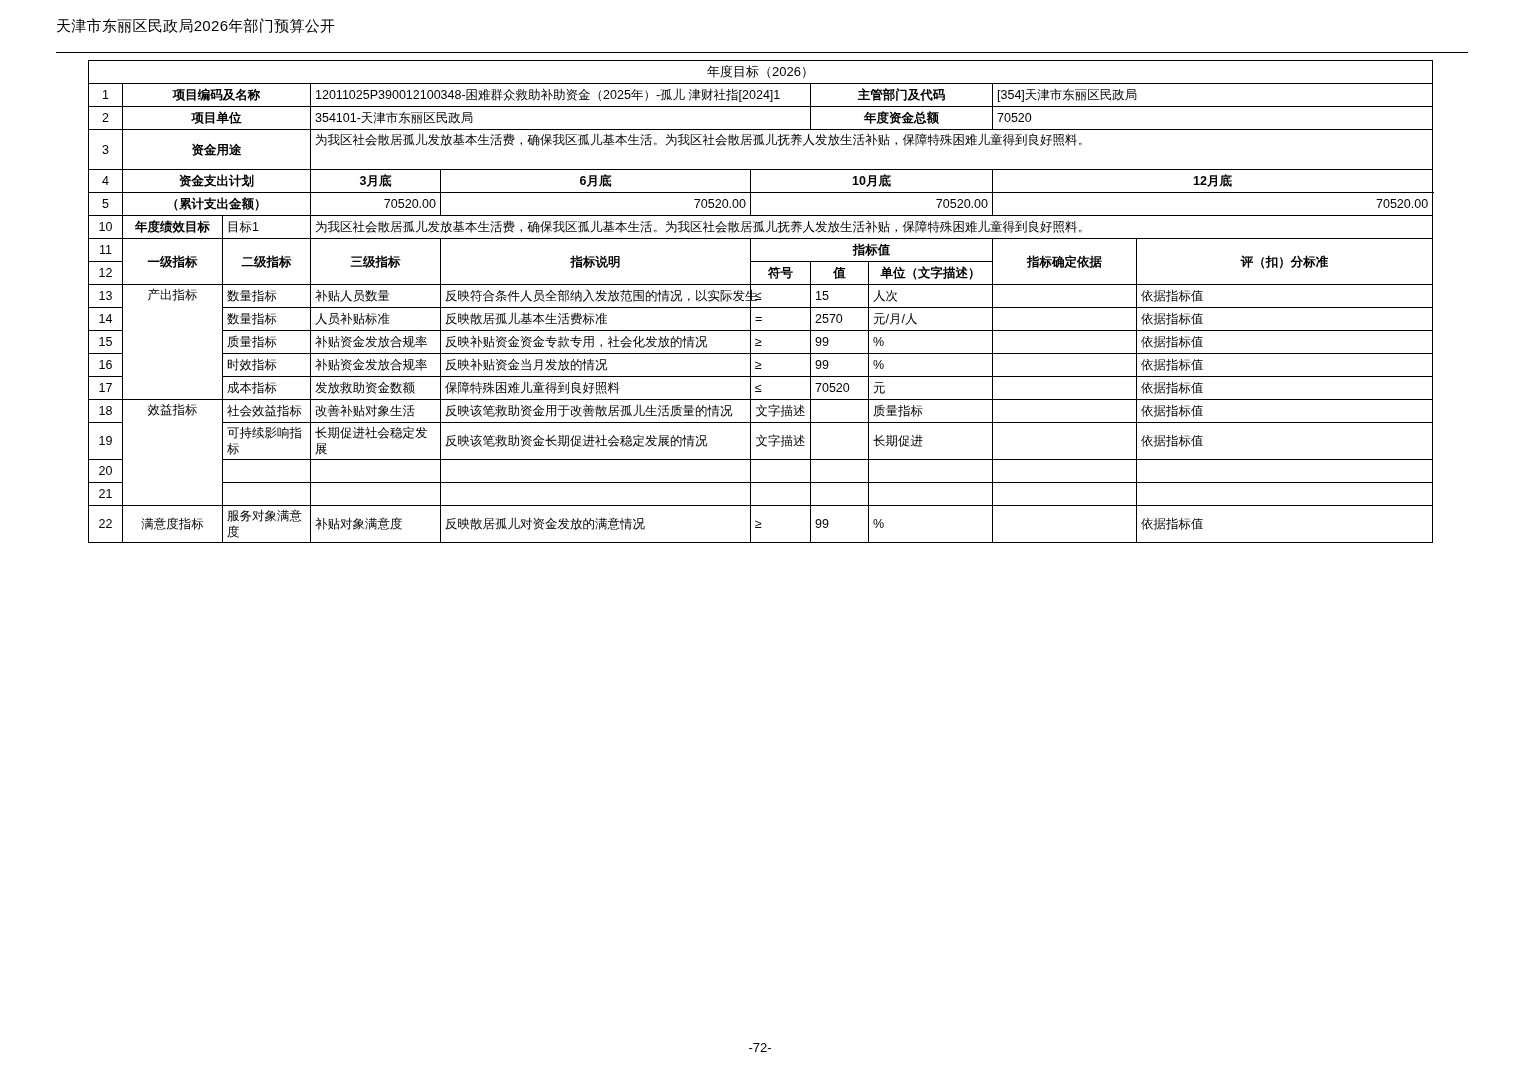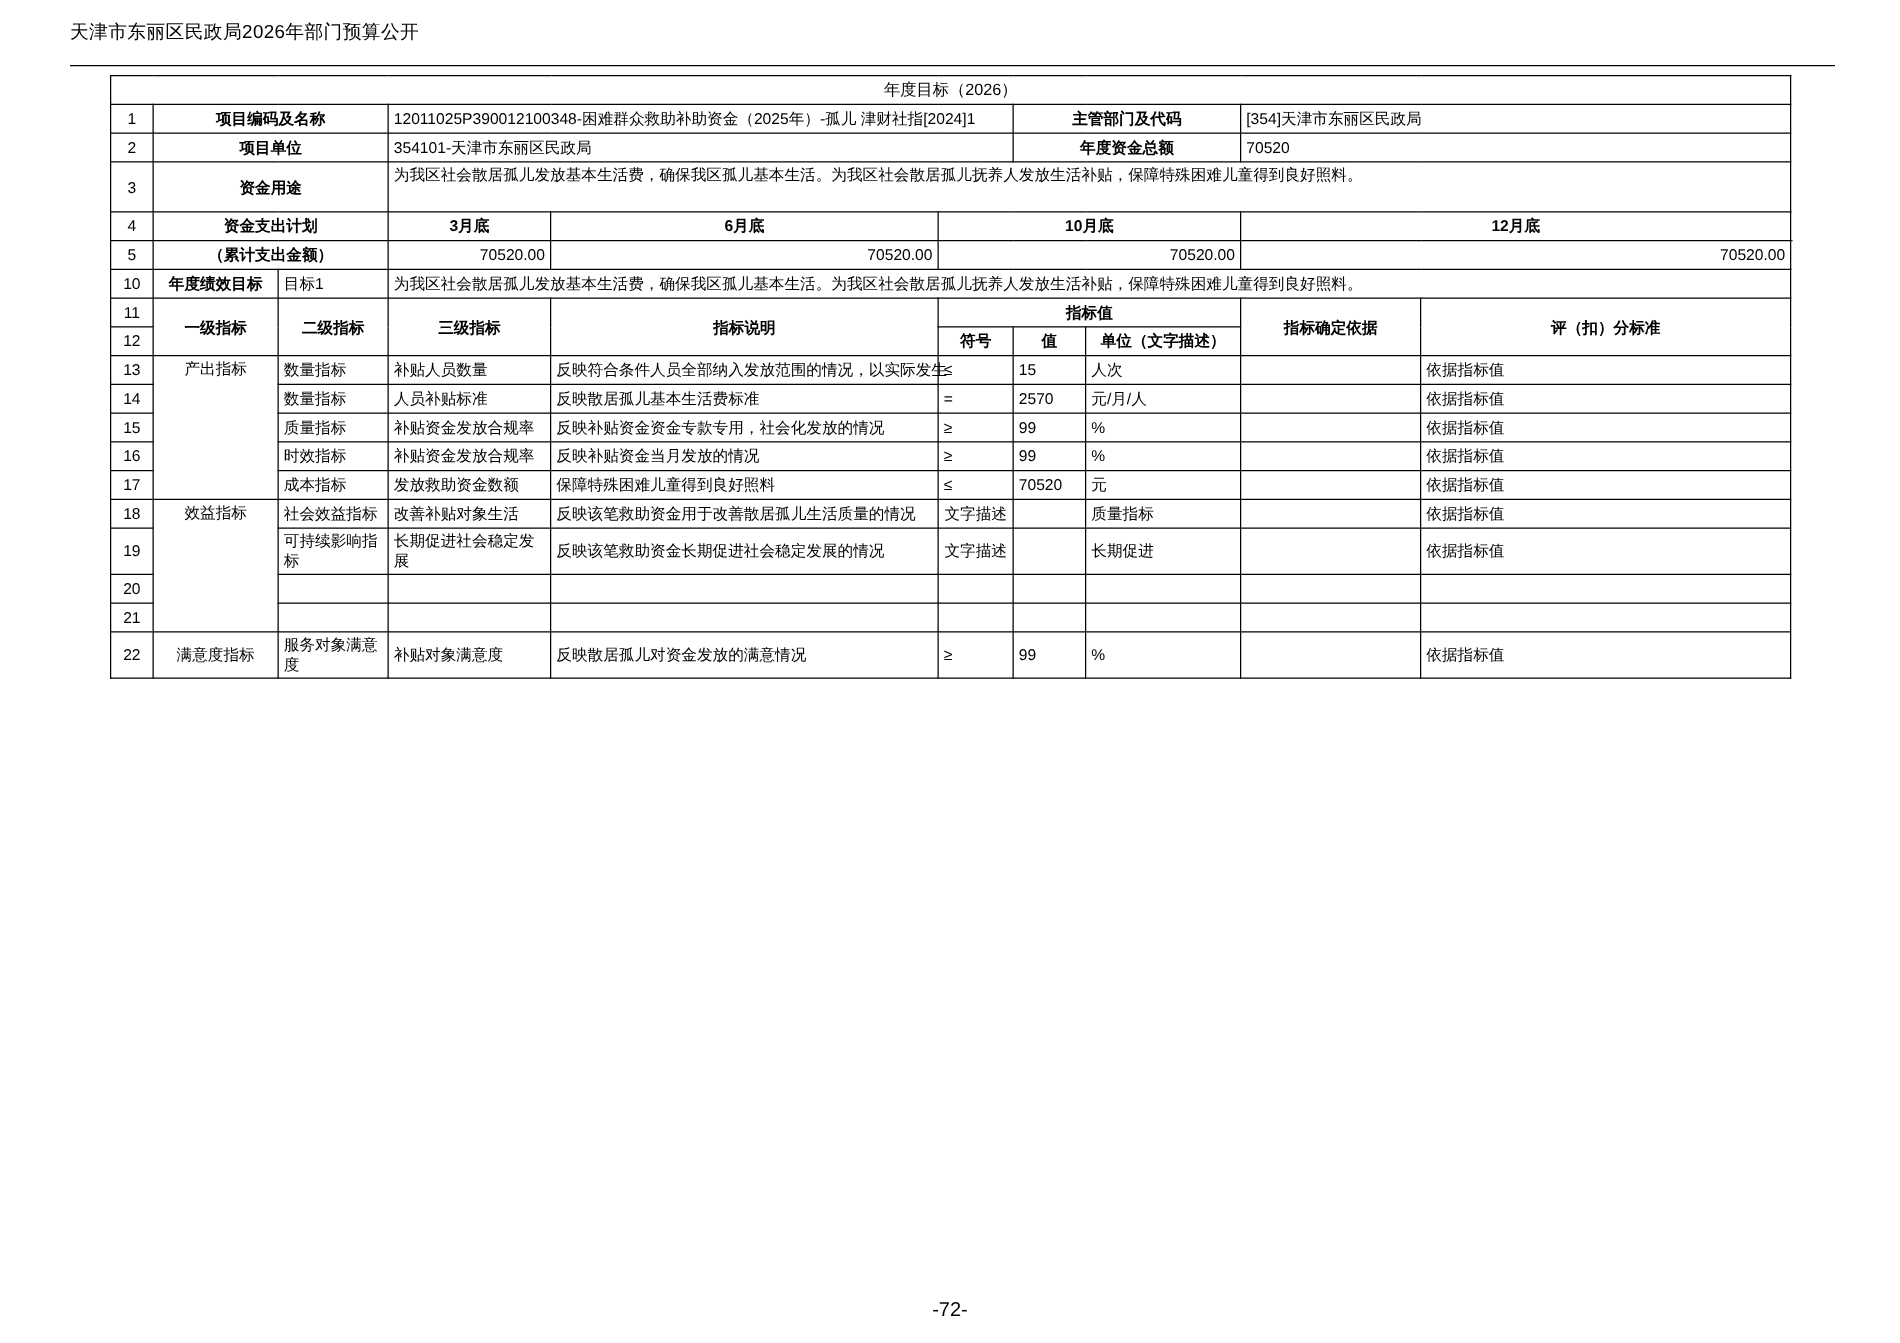--- a/index.html
+++ b/index.html
@@ -77,21 +77,21 @@
     padding: 3px 0;
   }
   .vtall { height: 40px; }
   .empty-row td { height: 18px; }
   .footer {
     position: absolute;
     left: 0;
     top: 1040px;
     width: 1520px;
     text-align: center;
-    font-size: 16px;
+    font-size: 13px;
   }
   .nowrap { white-space: nowrap; }
 </style>
 </head>
 <body>
 
 <div class="page">
 
   <div class="header">
     <div class="header-title">天津市东丽区民政局2026年部门预算公开</div>

